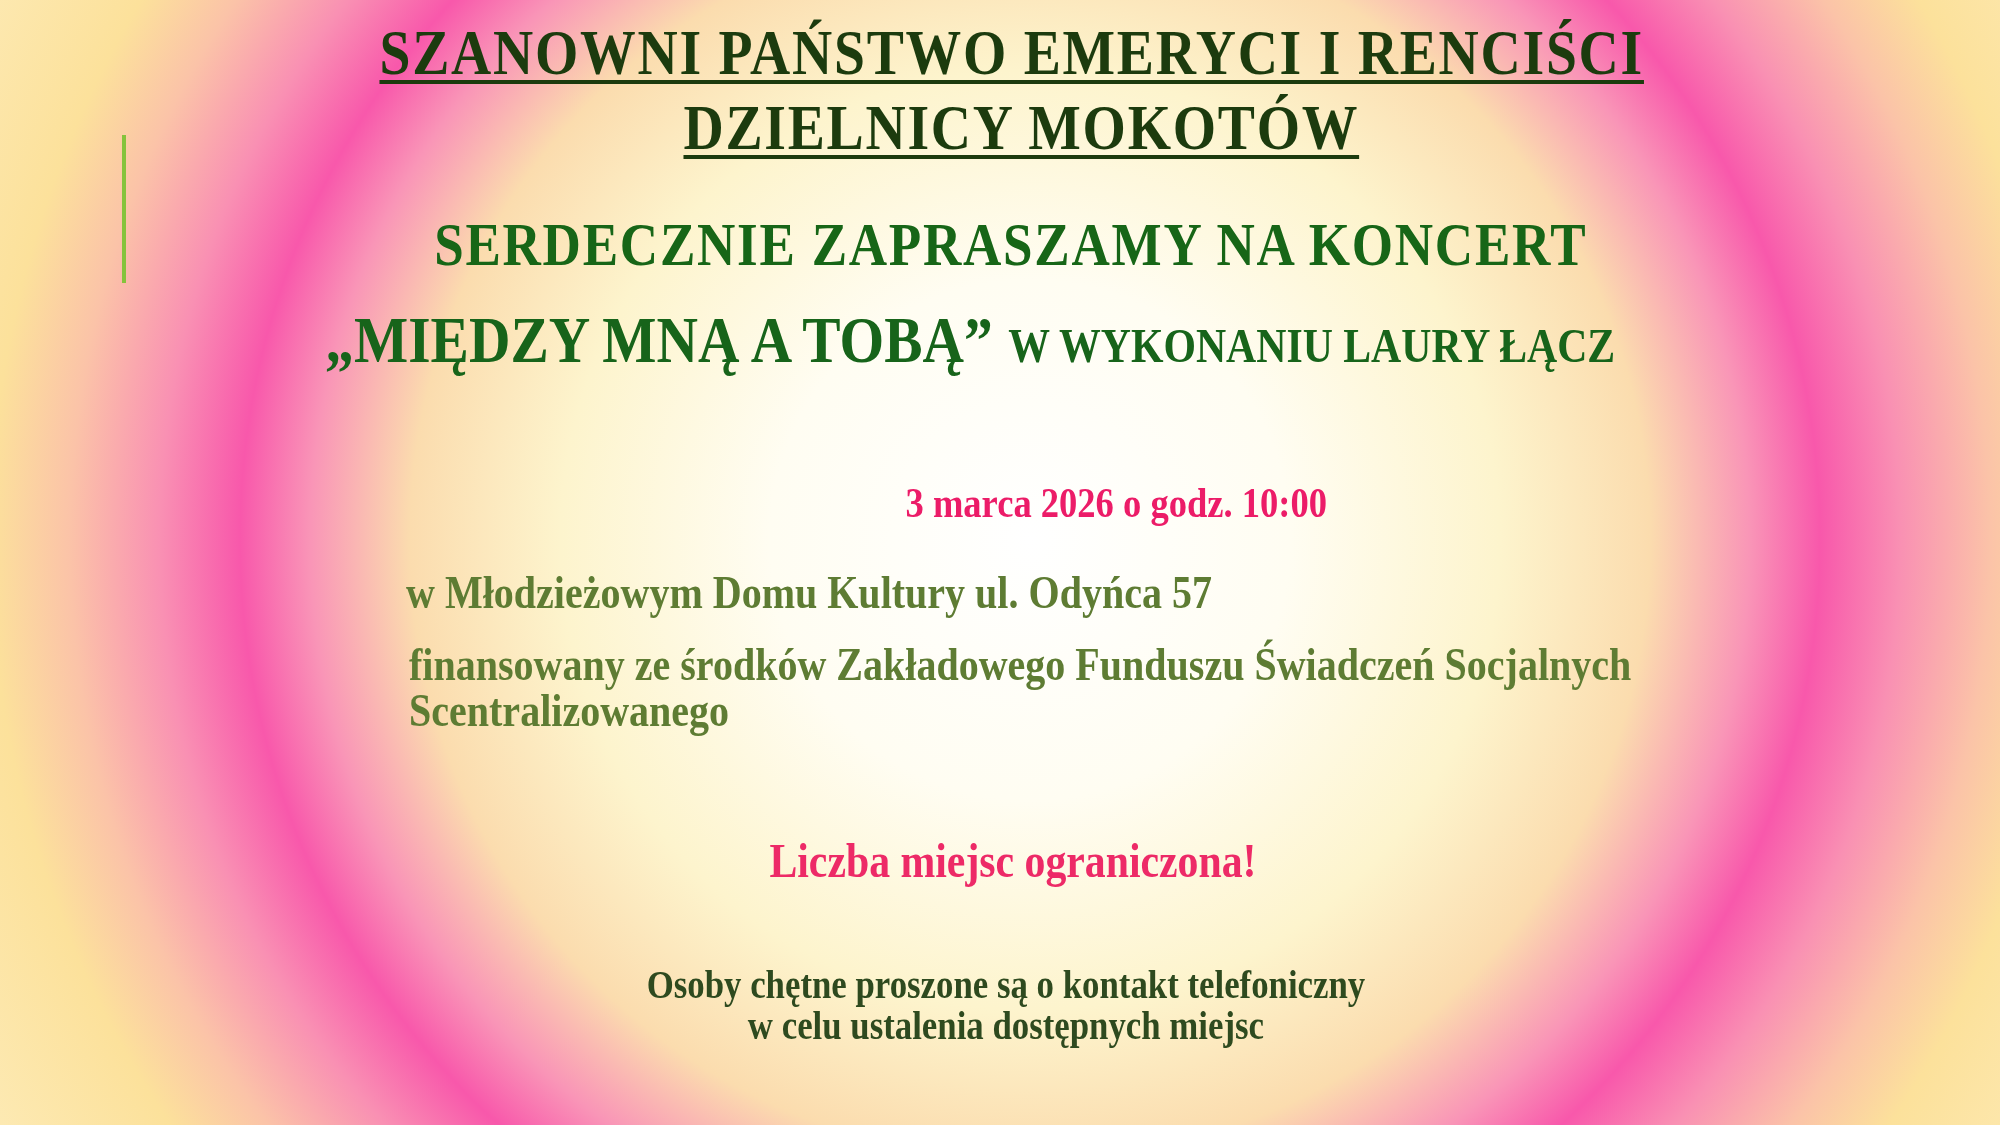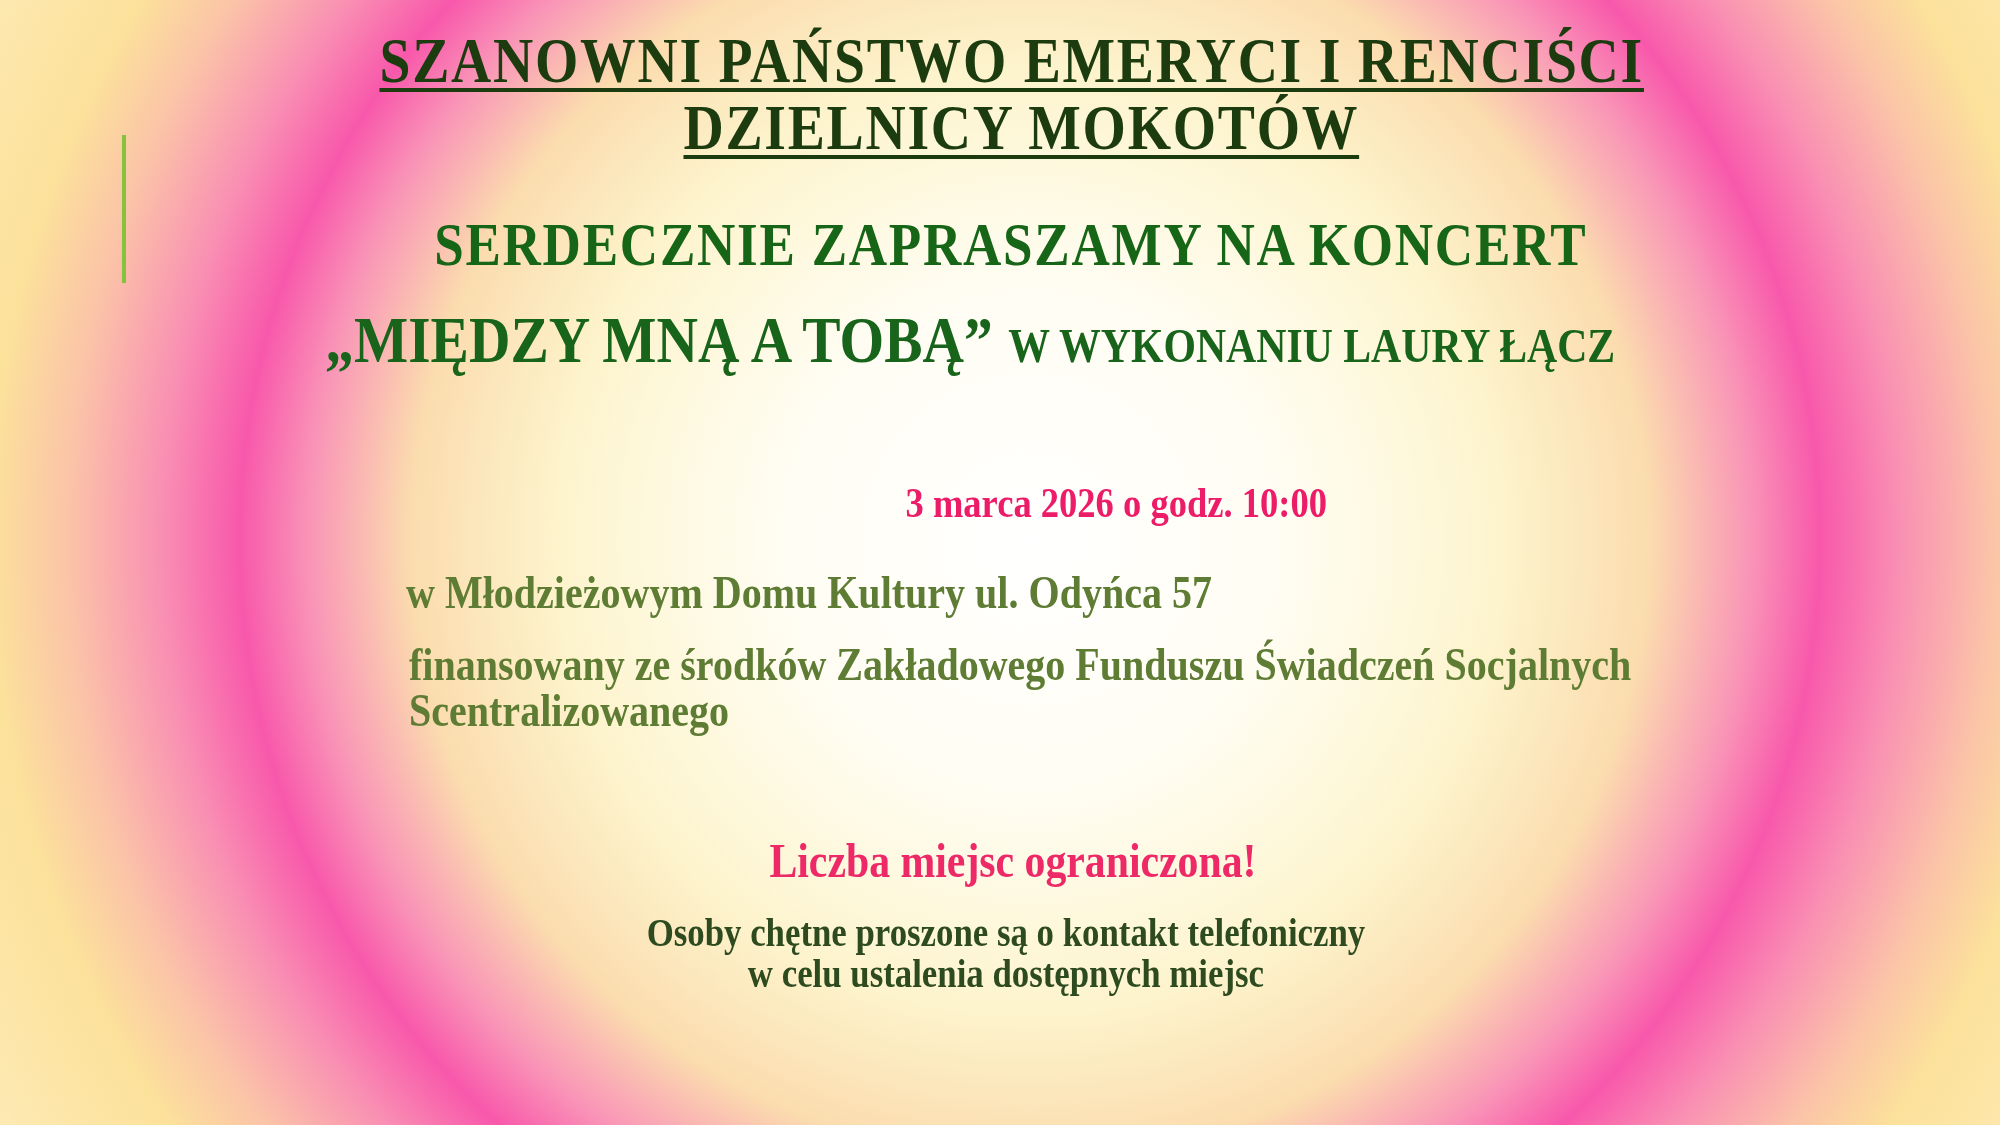--- a/index.html
+++ b/index.html
@@ -68,21 +68,21 @@
   .contact-line { font-size: 40px; line-height: 41px; }
   .phone-line   { font-size: 40px; letter-spacing: 2px; }
 </style>
 </head>
 <body>
 
 <div class="slide">
 
   <div class="accent-bar" style="background:#85c33c;"></div>
 
-  <div class="line title-line" style="top:24px; padding-left:24px; color:#1c3b0e;">
+  <div class="line title-line" style="top:16px; padding-left:24px; color:#1c3b0e;">
     <span class="cond u">SZANOWNI PAŃSTWO EMERYCI I RENCIŚCI</span>
   </div>
   <div class="line title-line" style="top:91px; padding-left:42px; color:#1c3b0e;">
     <span class="cond u">DZIELNICY MOKOTÓW</span>
   </div>
 
   <div class="line subtitle" style="top:210px; padding-left:22px; color:#176617;">
     <span class="cond">SERDECZNIE ZAPRASZAMY NA KONCERT</span>
   </div>
 
@@ -104,21 +104,21 @@
     <span class="cond">Liczba miejsc ograniczona!</span>
   </div>
 
   <div class="line funding-line left-align" style="top:642px; padding-left:409px; color:#5e7c33;">
     <span class="cond">
       <span>finansowany ze środków Zakładowego Funduszu Świadczeń Socjalnych</span><br>
       <span>Scentralizowanego</span>
     </span>
   </div>
 
-  <div class="line contact-line" style="top:912px; padding-left:12px; color:#2e4a1f;">
+  <div class="line contact-line" style="top:964px; padding-left:12px; color:#2e4a1f;">
     <span class="cond">
       <span>Osoby chętne proszone są o kontakt telefoniczny</span><br>
       <span>w celu ustalenia dostępnych miejsc</span>
     </span>
   </div>
 
 
 </div>
 
 </body></html>

